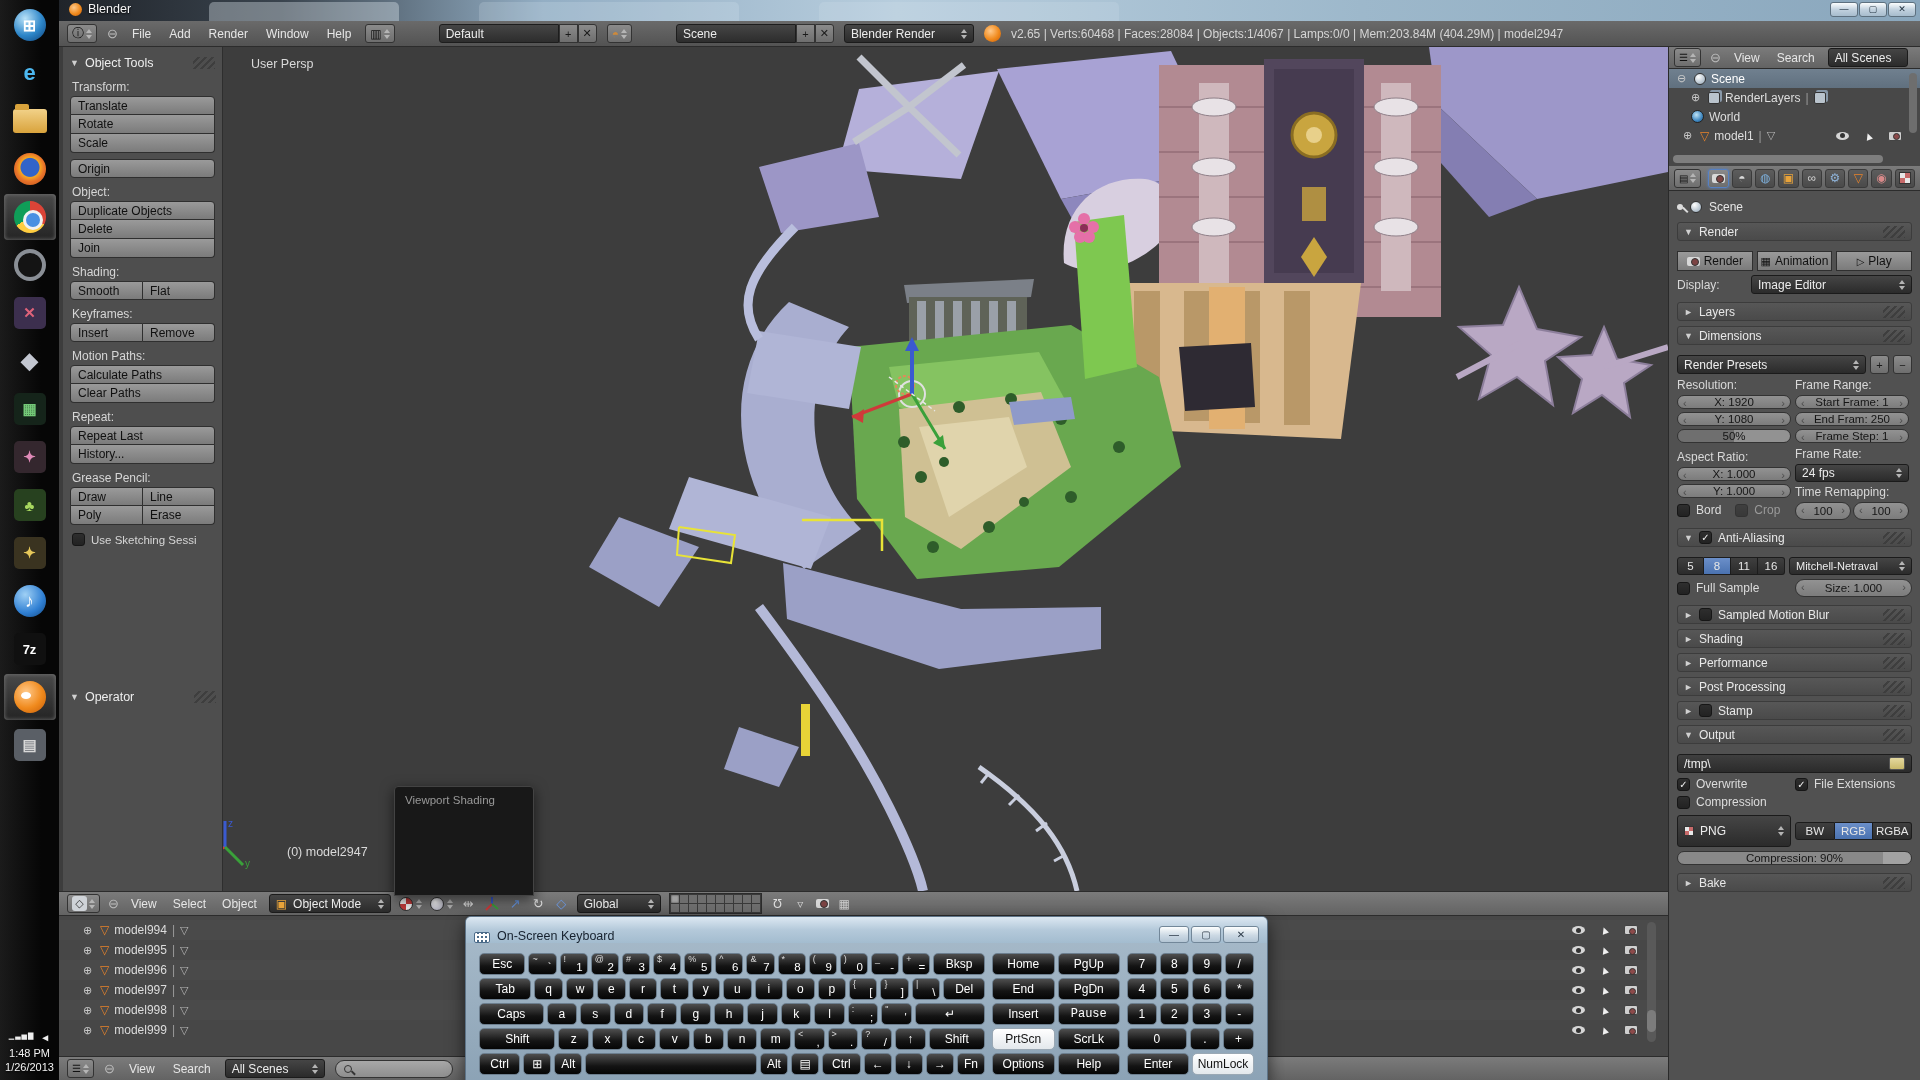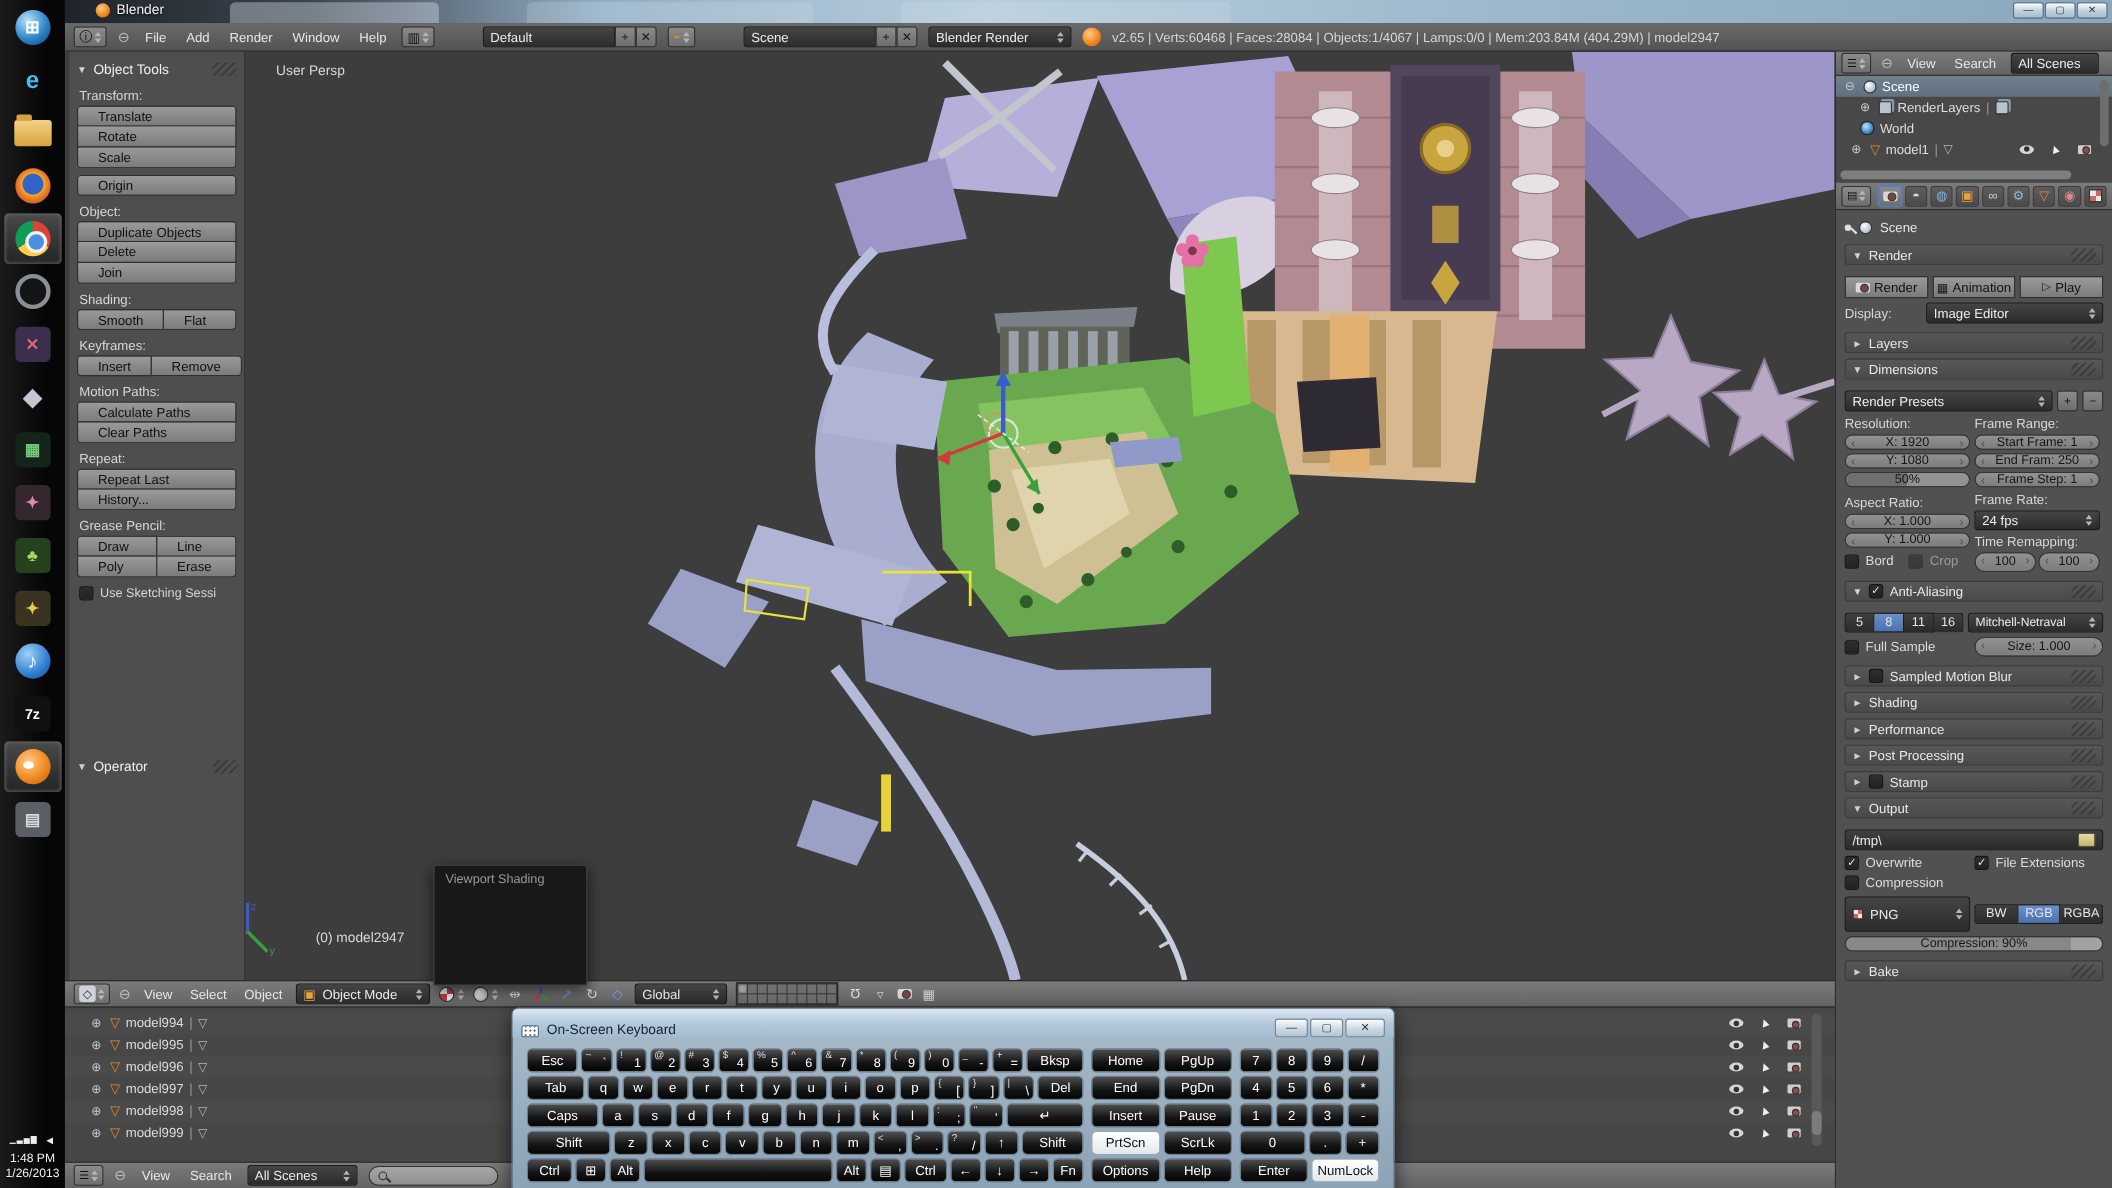--- a/index.html
+++ b/index.html
@@ -30,21 +30,21 @@
   #tray { margin-top:auto; display:flex; flex-direction:column; align-items:center; gap:3px; padding-bottom:6px; }
   .tray-row { display:flex; gap:6px; }
   .net-icon { font-size:7px; color:#eee; letter-spacing:1px; }
   .vol-icon { color:#eee; font-size:10px; }
   #clock { text-align:center; color:#f2f2f2; font-size:11px; line-height:14px; text-shadow:0 1px 2px #000; }
 
   
   #titlebar { left:59px; top:0; width:1861px; height:21px;
     background:linear-gradient(90deg,#20242a 0%, #3a444e 12%, #93aec4 26%, #b7cddd 45%, #9db8cb 70%, #8aa7bd 100%); overflow:hidden; }
   .ghost { position:absolute; top:2px; height:19px; border-radius:5px 5px 0 0; background:rgba(235,243,250,.35); }
-  #tb-title { position:absolute; left:28px; top:2px; display:flex; align-items:center; gap:6px; color:#f4f4f4; font-size:12.5px; text-shadow:0 1px 2px #000; }
+  #tb-title { position:absolute; left:10px; top:2px; display:flex; align-items:center; gap:6px; color:#f4f4f4; font-size:12.5px; text-shadow:0 1px 2px #000; }
   .blender-mini { width:13px; height:13px; border-radius:50%; background:radial-gradient(circle at 38% 35%, #ffc98a, #f08a1d 55%, #c45a08); display:inline-block; }
   #win-controls { position:absolute; right:4px; top:2px; display:flex; gap:1px; }
   .wc { width:28px; height:15px; border:1px solid #5d707f; border-radius:3px; background:linear-gradient(#fbfdfe,#c2d2df 50%,#a7bccd); color:#243442; font-size:9px; line-height:13px; text-align:center; }
 
   
   #infobar { left:59px; top:21px; width:1861px; height:26px; background:linear-gradient(#6a6a6a,#535353); border-bottom:1px solid #2c2c2c; display:flex; align-items:center; gap:10px; padding:0 8px; font-size:12px; color:#e2e2e2; }
   .ed-btn { display:flex; align-items:center; gap:2px; background:linear-gradient(#8b8b8b,#6e6e6e); border:1px solid #333; border-radius:3px; height:19px; padding:0 4px; color:#111; }
   .minus-ic { color:#bdbdbd; font-size:13px; }
   .menu-it { padding:0 4px; color:#e6e6e6; }
   .sel-wrap { display:flex; align-items:center; }
@@ -77,21 +77,21 @@
   .sp-ic.bbox::after { content:""; position:absolute; left:4px; top:4px; width:4px; height:4px; border-radius:50%; background:#ccc; }
   .sp-item u { text-decoration:underline; }
 
   
   #toolshelf { left:63px; top:47px; width:160px; height:844px; background:#4e4e4e; border-right:1px solid #2e2e2e; padding:6px 7px; font-size:12px; }
   .panel-h { display:flex; align-items:center; gap:6px; color:#eee; font-size:12.5px; height:20px; position:relative; }
   .tri { font-size:9px; color:#d0d0d0; }
   .stripes { margin-left:auto; width:22px; height:12px; background:repeating-linear-gradient(135deg, transparent 0 3px, #3a3a3a 3px 5px); opacity:.8; }
   .ts-label { color:#d6d6d6; margin:7px 0 2px 2px; }
   .ts-row { display:flex; }
-  .ts-btn { flex:1; height:19px; background:linear-gradient(#9a9a9a,#7b7b7b); border:1px solid #2f2f2f; color:#101010; display:flex; align-items:center; padding:0 18px; font-size:12px; }
+  .ts-btn { flex:1; height:19px; background:linear-gradient(#9a9a9a,#7b7b7b); border:1px solid #2f2f2f; color:#101010; display:flex; align-items:center; padding:0 7px; font-size:12px; }
   .ts-row + .ts-row .ts-btn { border-top:0; }
   .ts-btn + .ts-btn { border-left:0; }
   .ts-check { display:flex; align-items:center; gap:6px; margin:8px 0 0 2px; color:#d6d6d6; }
   .cb { width:13px; height:13px; background:linear-gradient(#2e2e2e,#222); border:1px solid #161616; border-radius:3px; color:#eee; font-size:10px; line-height:12px; text-align:center; flex:none; }
   #operator-panel { position:absolute; left:7px; top:640px; width:146px; }
 
   
   #vp-header { left:59px; top:891px; width:1609px; height:25px; background:linear-gradient(#7b7b7b,#636363); border-top:1px solid #2c2c2c; border-bottom:1px solid #2c2c2c; display:flex; align-items:center; gap:8px; padding:0 8px; font-size:12px; color:#e8e8e8; z-index:30; }
   .vph-ic { width:15px; height:15px; border-radius:3px; display:inline-flex; align-items:center; justify-content:center; font-size:11px; }
   .sphere-tex { width:14px; height:14px; border-radius:50%; background:conic-gradient(#c23b3b 0 25%, #eee 0 50%, #c23b3b 0 75%, #eee 0 100%); border:1px solid #333; }
@@ -1225,21 +1225,21 @@
               <span class="km">;</span>
             </div>
             <div class="key" style="flex-grow: 1;">
               <span class="ks">"</span>
               <span class="km">'</span>
             </div>
             <div class="key" style="flex-grow: 2.4;">↵</div>
           </div>
           <div class="osk-nav">
             <div class="key" style="flex-grow: 1;">Insert</div>
-            <div class="key" style="flex-grow: 1;">Pause</div>
+            <div class="key" style="flex-grow: 1; font-family: Liberation Mono, monospace;">Pause</div>
           </div>
           <div class="osk-num">
             <div class="key" style="flex-grow: 1;">1</div>
             <div class="key" style="flex-grow: 1;">2</div>
             <div class="key" style="flex-grow: 1;">3</div>
             <div class="key" style="flex-grow: 1;">-</div>
           </div>
         </div>
         <div class="osk-row">
           <div class="osk-main">

